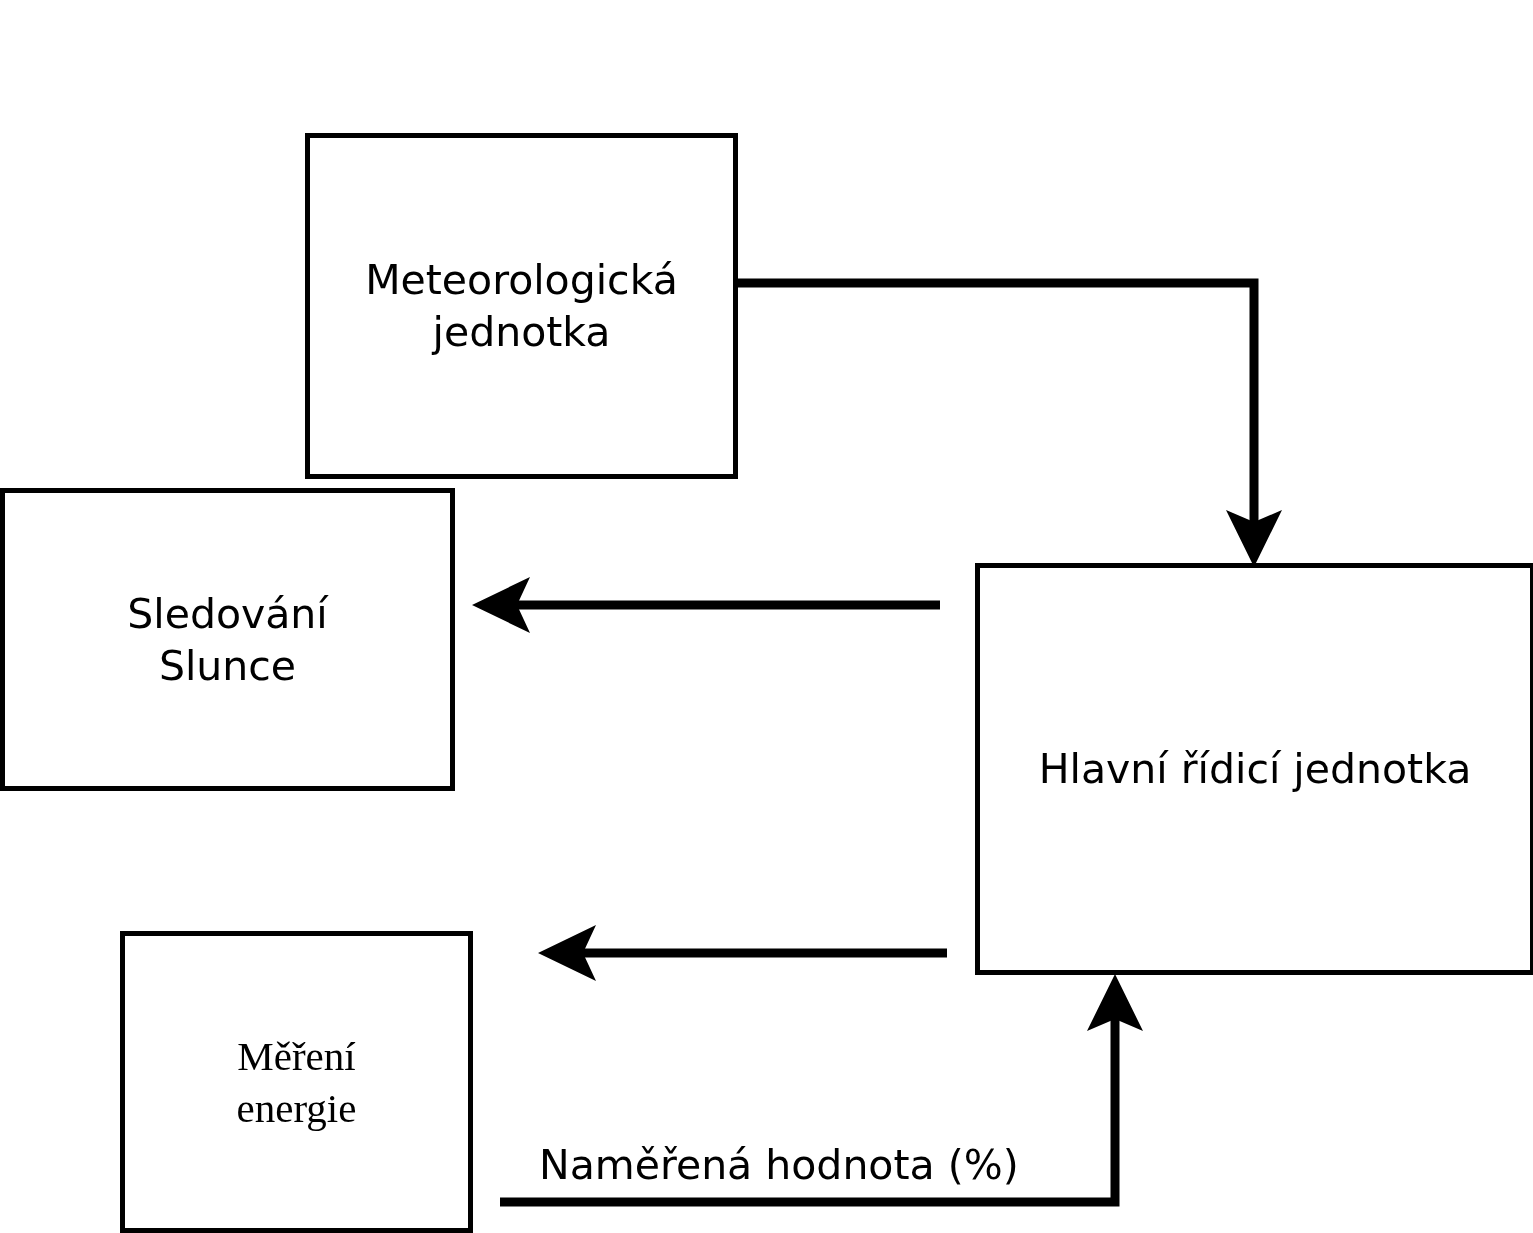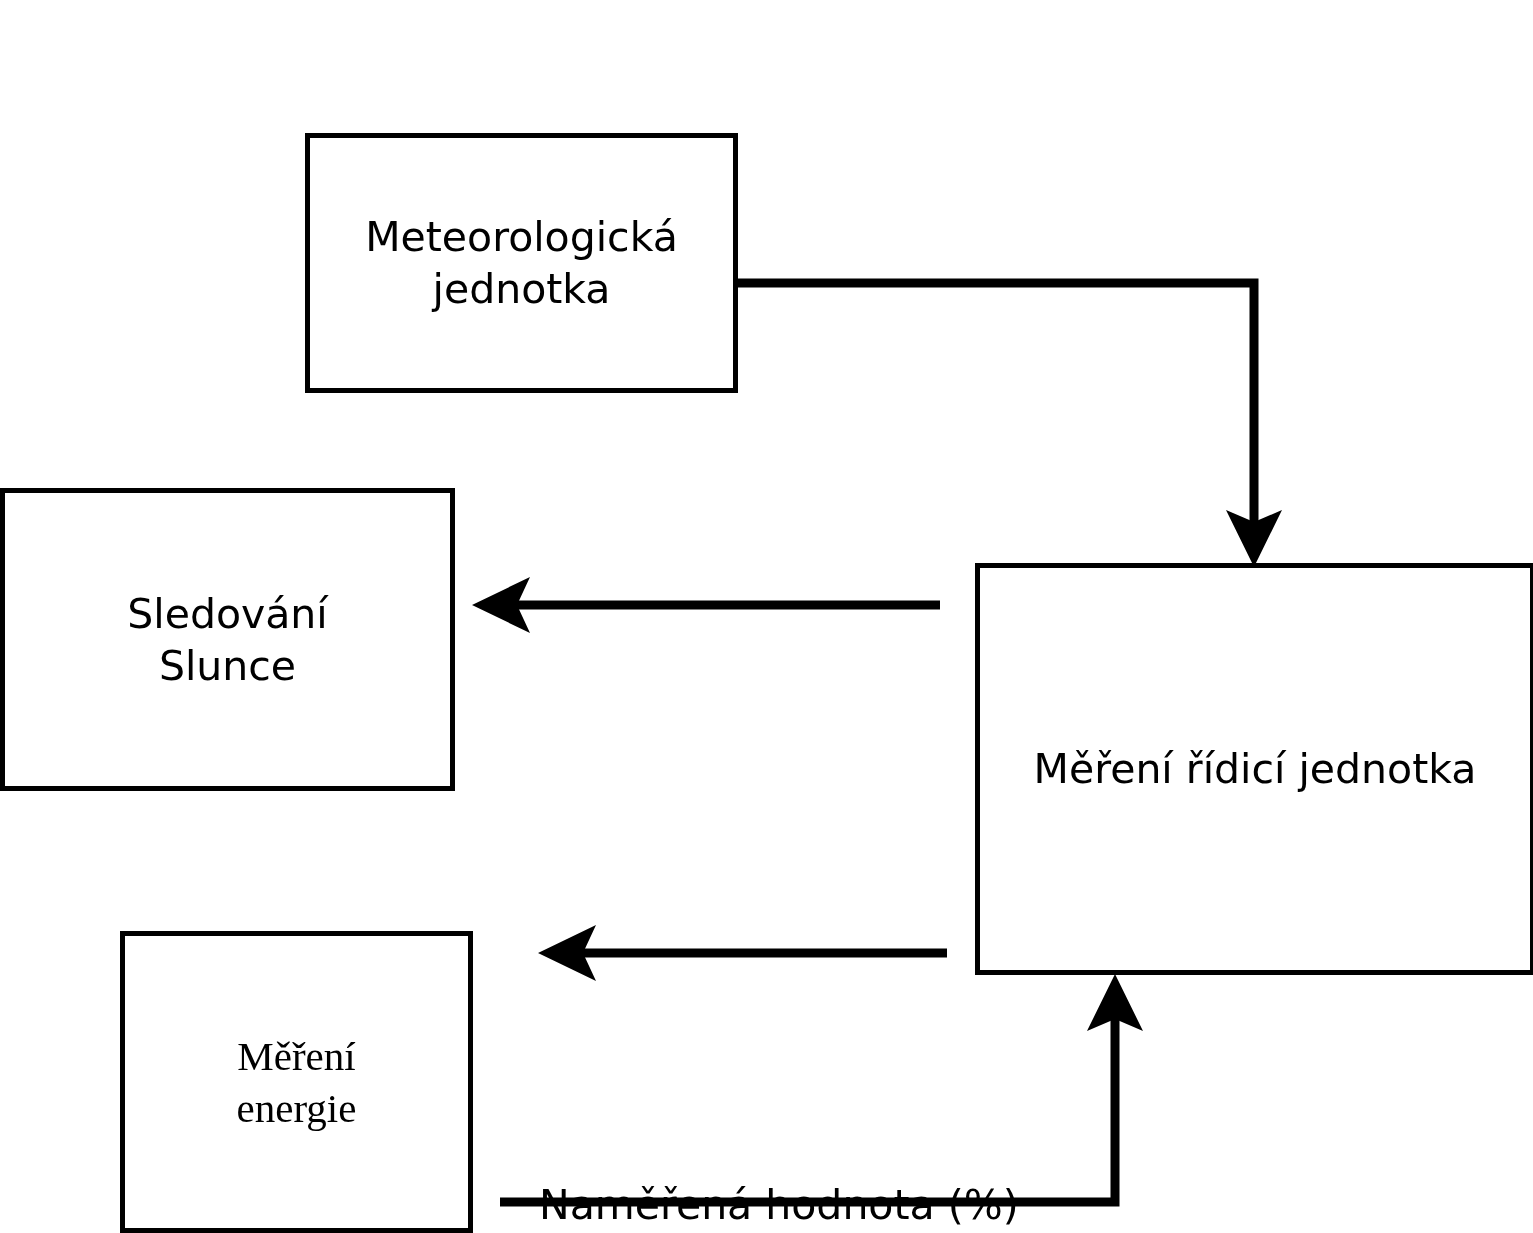--- a/index.html
+++ b/index.html
@@ -60,30 +60,30 @@
     position: absolute;
     color: #000000;
     font-size: 41px;
     line-height: 52px;
     font-weight: 400;
     white-space: pre-line;
     text-align: left;
   }
 
   
-  #node-meteo      { left: 305px;  top: 133px;  width: 433px; height: 260px; text-align: center; }
+  #node-meteo      { left: 305px;  top: 133px;  width: 433px; height: 346px; text-align: center; }
   #node-sun        { left: 0px;    top: 488px;  width: 455px; height: 303px; }
   #node-main       { left: 975px;  top: 563px;  width: 560px; height: 412px; }
   #node-energy     { left: 120px;  top: 931px;  width: 353px; height: 302px; font-family: Liberation Serif, serif; }
 
   
   #label-measured-values   { left: 795px; top: 218px; }
   #label-azimuth           { left: 497px; top: 502px; }
   #label-charge-permission { left: 497px; top: 831px; }
-  #label-measured-percent  { left: 539px; top: 1179px; }
+  #label-measured-percent  { left: 539px; top: 1139px; }
 </style>
 </head>
 <body>
 
 <div id="canvas">
 
 
   <svg class="diagram-svg" viewBox="0 0 1533 1233" xmlns="http://www.w3.org/2000/svg">
 
     <g>
@@ -111,21 +111,21 @@
     <span class="node-label">Meteorologická
 jednotka</span>
   </div>
 
   <div class="node" id="node-sun">
     <span class="node-label">Sledování
 Slunce</span>
   </div>
 
   <div class="node" id="node-main">
-    <span class="node-label">Měření řídicí jednotka</span>
+    <span class="node-label">Hlavní řídicí jednotka</span>
   </div>
 
   <div class="node" id="node-energy">
     <span class="node-label">Měření
 energie</span>
   </div>
 
   <div class="edge-label" id="label-measured-percent">Naměřená hodnota (%)</div>
 
 </div>

